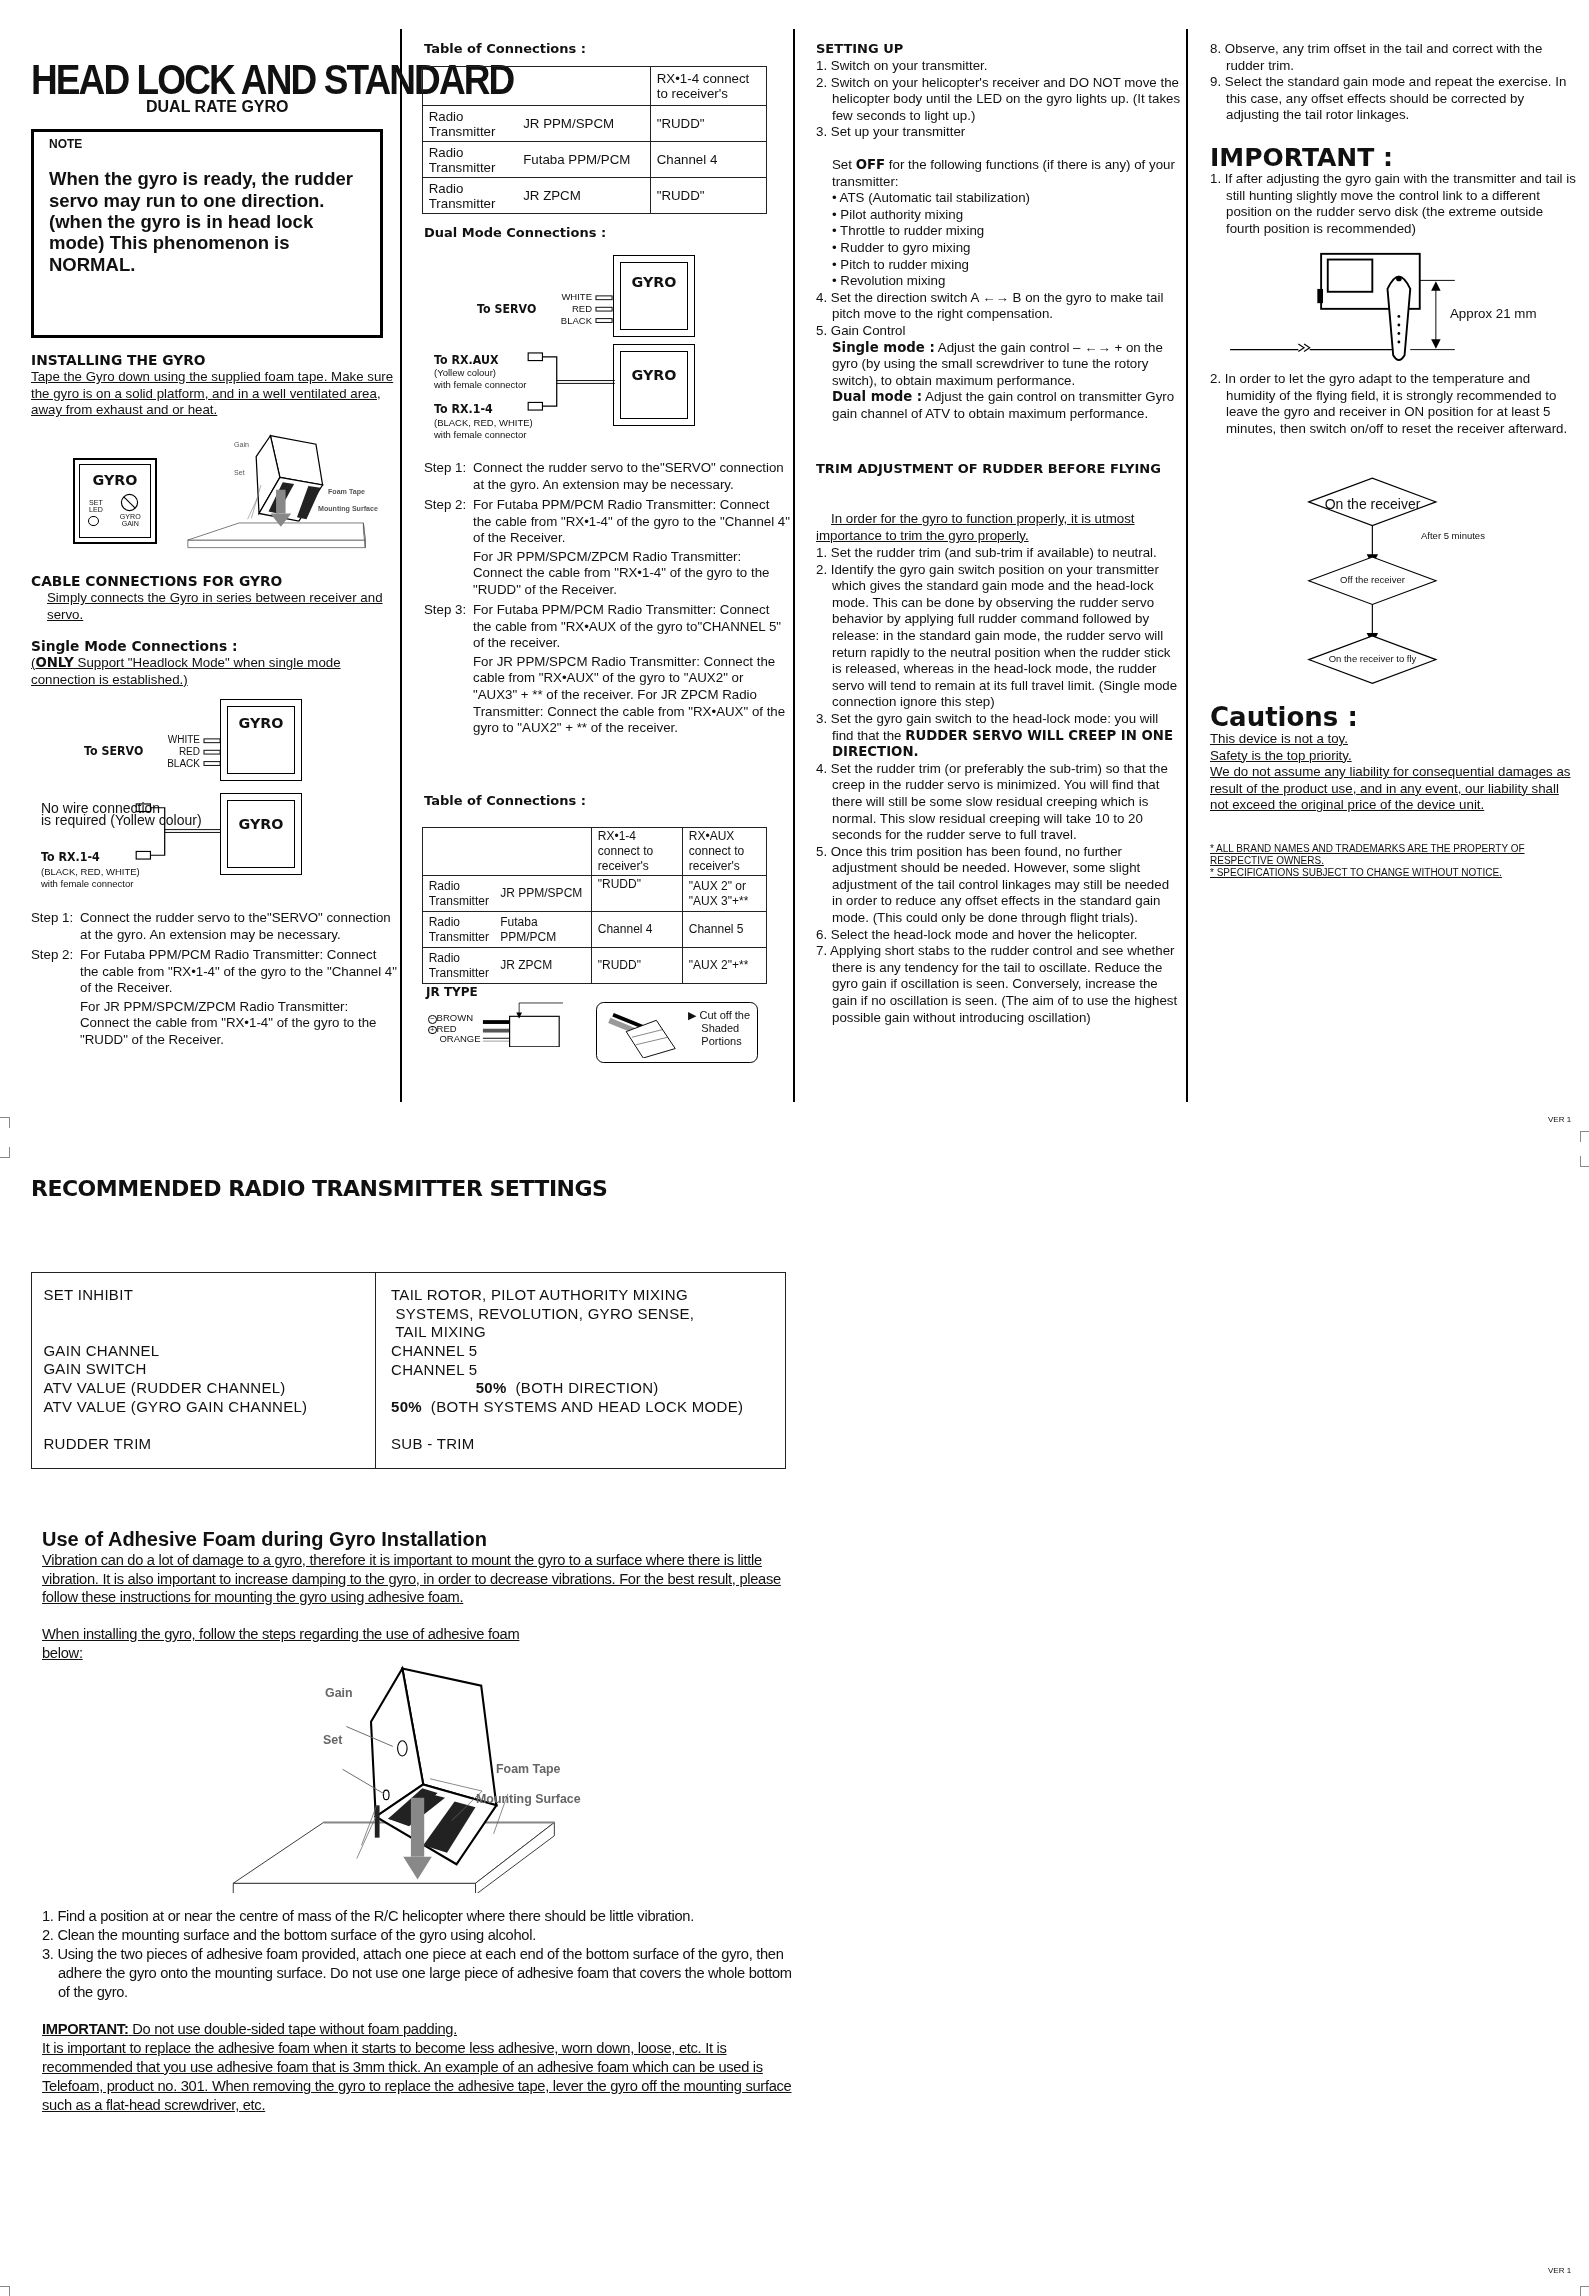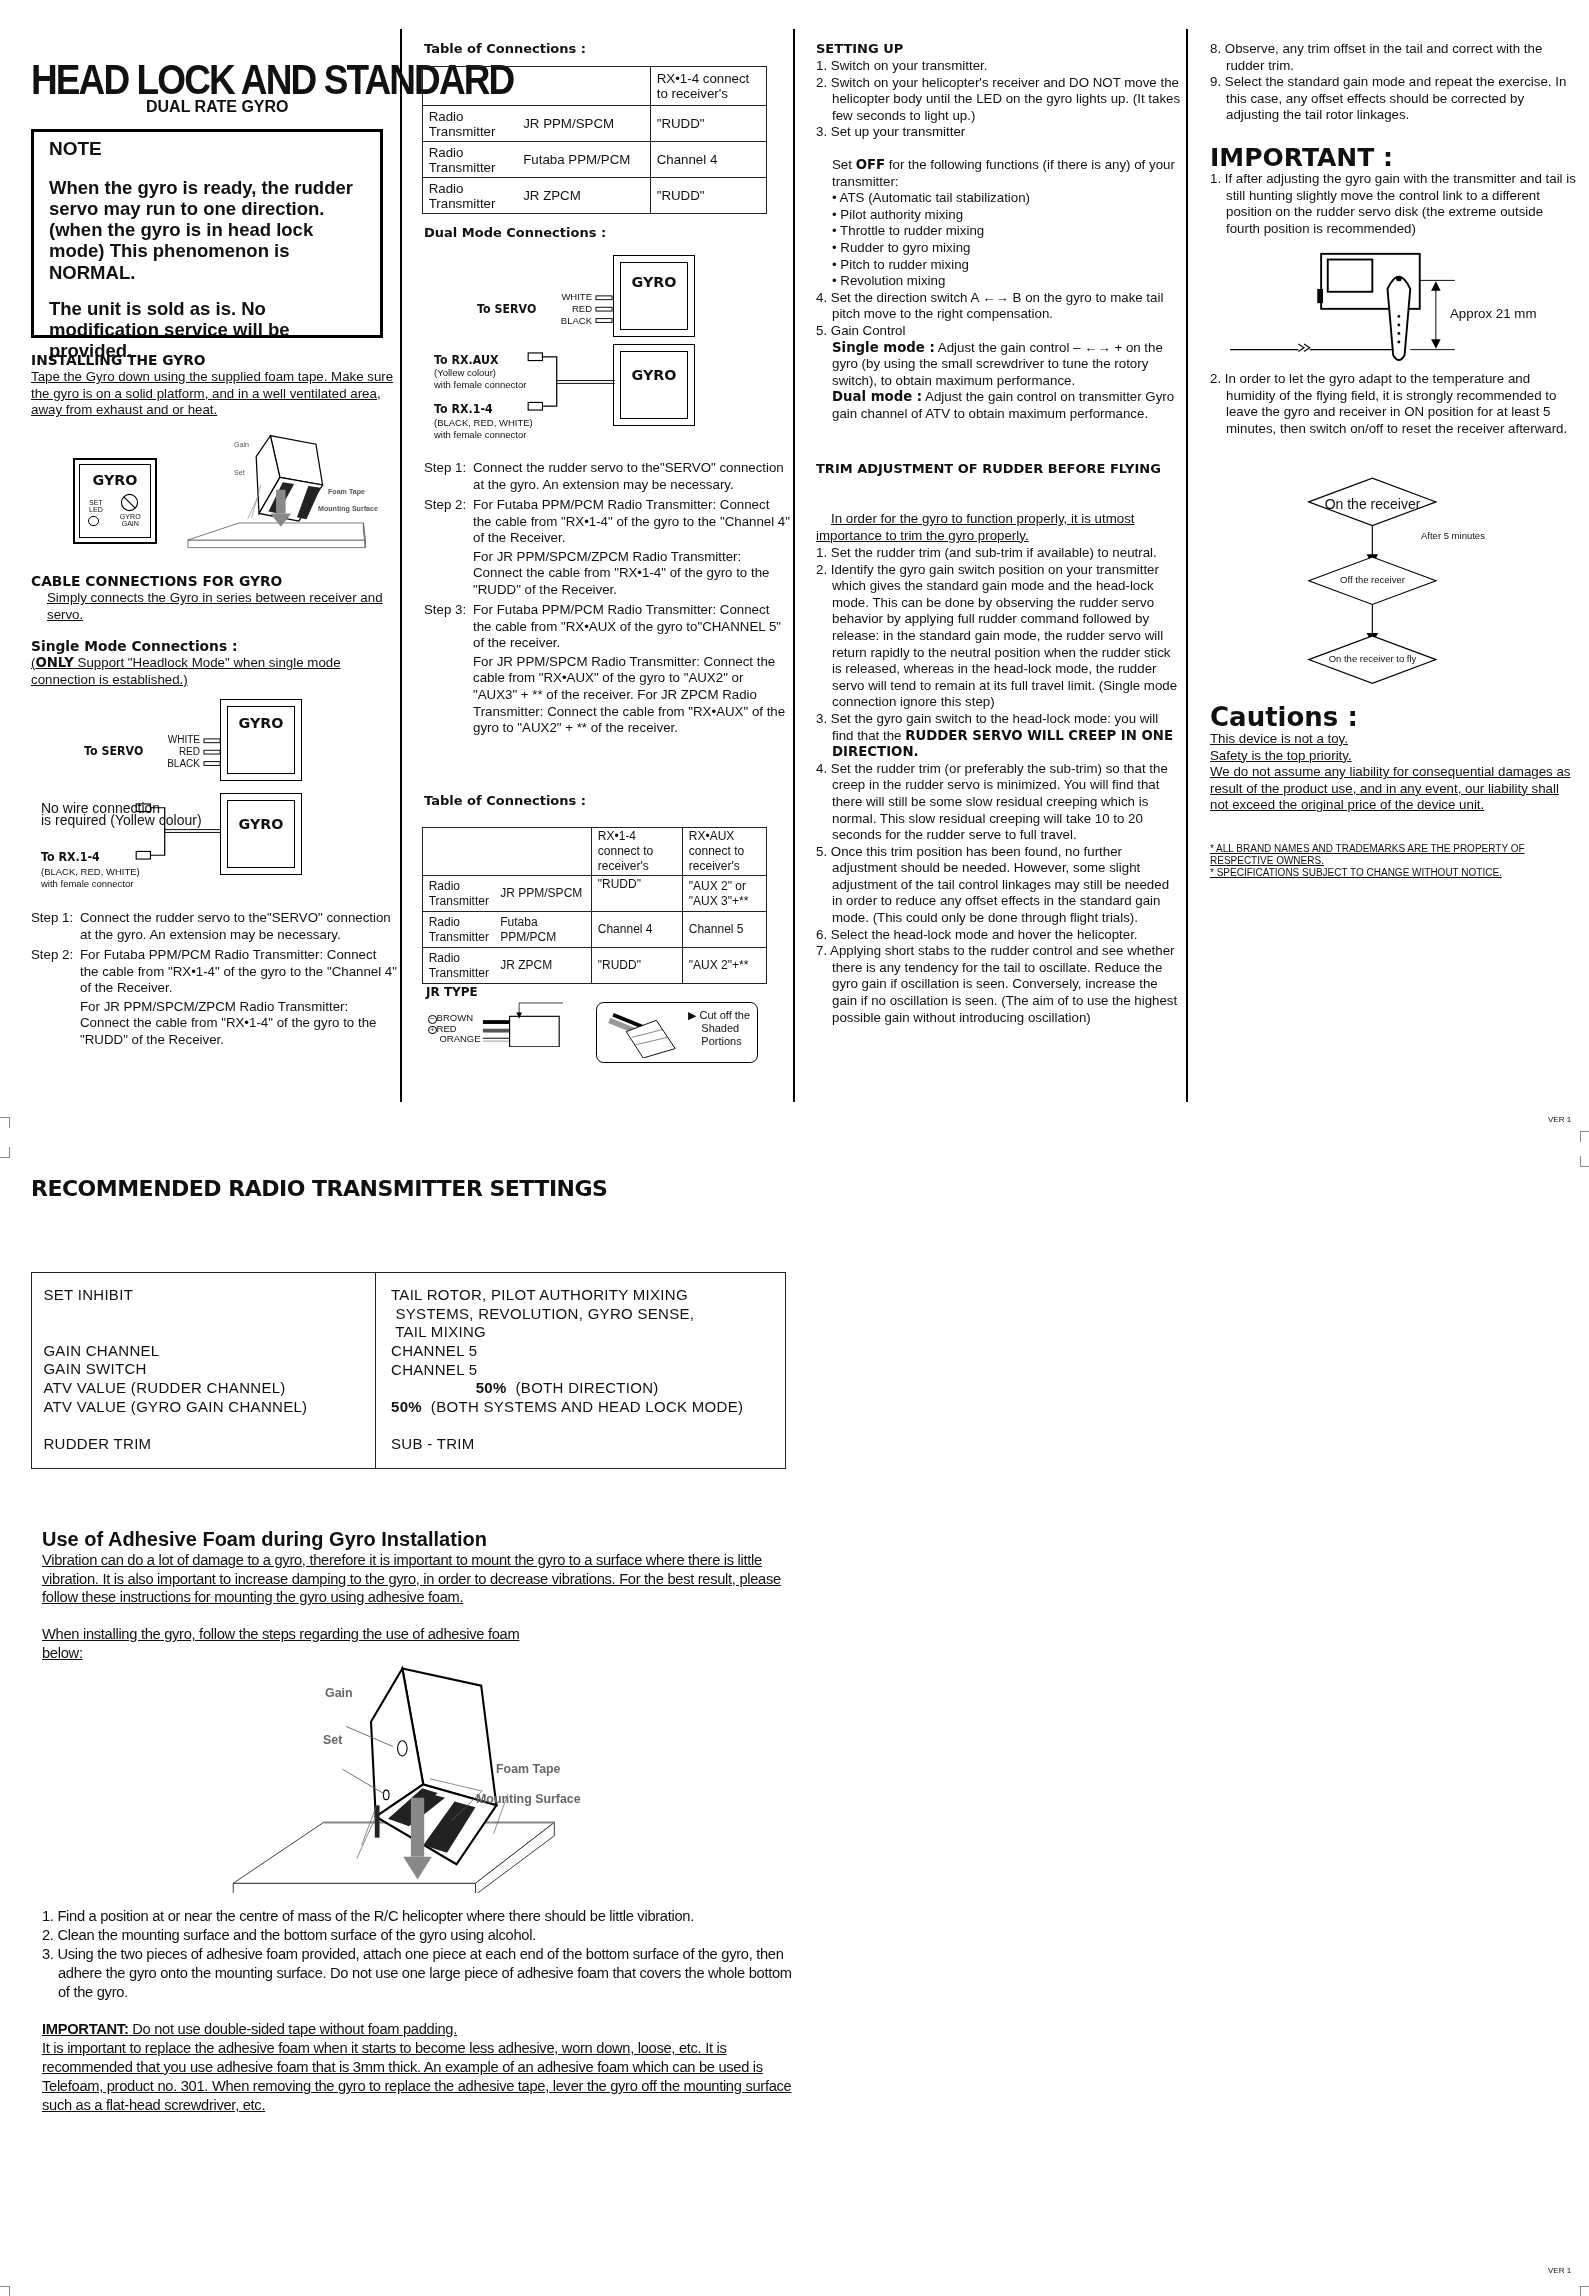--- a/index.html
+++ b/index.html
@@ -7,21 +7,21 @@
   body { width: 1589px; height: 2297px; position: relative; overflow: hidden; font-family: "Liberation Sans", sans-serif; color: #111; font-size: 13.8px; line-height: 1.2; }
   .abs { position: absolute; }
   .vrule { position: absolute; width: 1.9px; background: #000; }
   .crop { position: absolute; border-color: #888; border-style: solid; width: 9.5px; height: 11.4px; }
   .black-h { font-family: "DejaVu Sans", sans-serif; font-weight: 900; }
 
   
   .main-title { left: 31px; top: 55px; font-size: 37px; font-weight: bold; letter-spacing: -1.9px; transform: scaleY(1.15); transform-origin: left top; }
   .sub-title { left: 146px; top: 97px; font-size: 16px; font-weight: bold; }
   .note-box { left: 31px; top: 129px; width: 352px; height: 209px; border: 3.8px solid #000; padding: 5.7px 15px; font-weight: bold; font-size: 18.5px; line-height: 1.15; }
-  .note-box .note-title { font-size: 19px; margin-bottom: 17px; }
+  .note-box .note-title { font-size: 12px; margin-bottom: 17px; }
   .note-box p { margin-bottom: 15px; }
 
   h3.sec { position: absolute; font-family: "DejaVu Sans", sans-serif; font-weight: bold; font-size: 13.8px; }
   .para { position: absolute; font-size: 13.3px; line-height: 16.6px; text-decoration: underline; }
 
   
   table.conn { border-collapse: collapse; position: absolute; font-size: 13.3px; }
   table.conn td { border: 1.9px solid #222; padding: 1px 5.7px; vertical-align: middle; line-height: 15px; }
   table.conn td.nb { border-left: none; }
   table.conn td.nbr { border-right: none; }
@@ -57,21 +57,20 @@
 <div class="vrule" style="left:400px;top:28.5px;height:1073px;"></div>
 <div class="vrule" style="left:793px;top:28.5px;height:1073px;"></div>
 <div class="vrule" style="left:1186px;top:28.5px;height:1073px;"></div>
 
 <div class="abs main-title">HEAD LOCK  AND STANDARD</div>
 <div class="abs sub-title">DUAL RATE GYRO</div>
 
 <div class="abs note-box">
   <div class="note-title">NOTE</div>
   <p>When the gyro is ready, the rudder servo may run to one direction. (when the gyro is in head lock mode) This phenomenon is NORMAL.</p>
-  <p>The unit is sold as is. No modification service will be provided.</p>
 </div>
 
 <h3 class="sec" style="left:31px;top:352px;">INSTALLING THE GYRO</h3>
 <div class="para" style="left:31px;top:369px;width:366px;">Tape the Gyro down using the supplied foam tape. Make sure the gyro is on a solid platform, and in a well ventilated area, away from exhaust and or heat.</div>
 
 <div class="abs" style="left:73px;top:458px;width:84px;height:86px;border:2.9px solid #000;padding:3.8px;">
   <div style="border:1.4px solid #000;width:100%;height:100%;position:relative;">
     <div style="position:absolute;top:7.6px;width:100%;text-align:center;font-family:'DejaVu Sans',sans-serif;font-weight:bold;font-size:14.3px;">GYRO</div>
     <div style="position:absolute;left:7.6px;top:35px;width:17px;font-size:7.1px;line-height:7.6px;text-align:center;">SET LED</div>
     <div style="position:absolute;left:8.6px;top:51px;width:10.5px;height:10.5px;border:1px solid #000;border-radius:50%;"></div>

